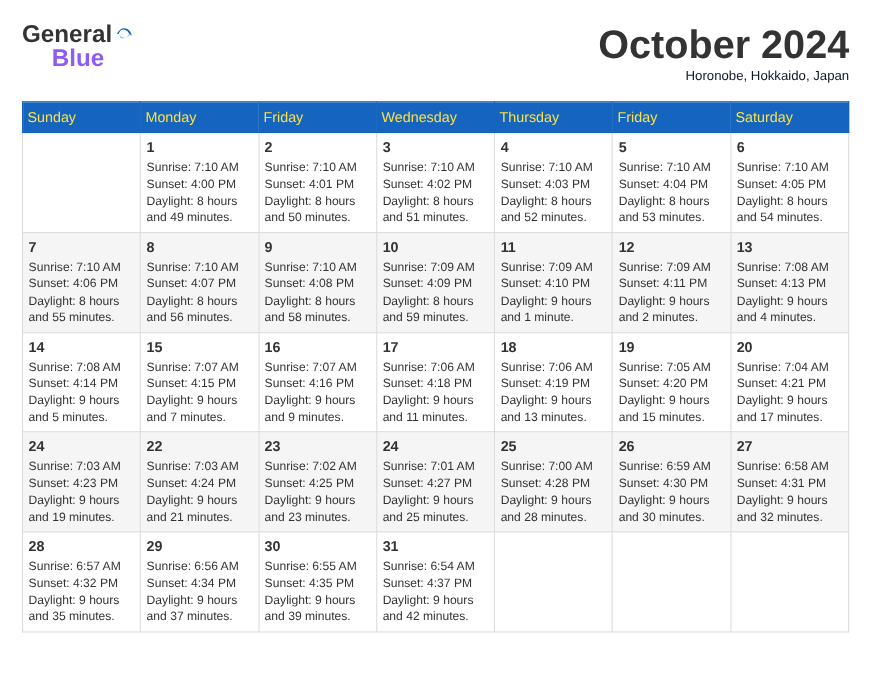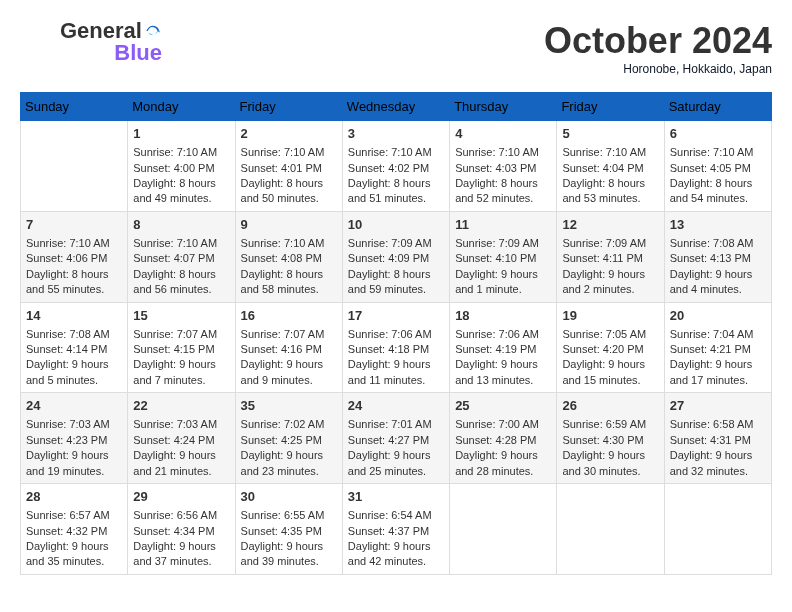--- a/index.html
+++ b/index.html
@@ -12,22 +12,21 @@
     }
     .header {
       display: flex;
       justify-content: space-between;
       align-items: flex-start;
       margin-bottom: 16px;
     }
     .logo {
       display: flex;
       flex-direction: column;
-      align-items: flex-end;
-      margin-left: 40px;
+      align-items: center;
     }
     .logo-general {
       font-size: 22px;
       font-weight: bold;
       color: #333;
       line-height: 1;
     }
     .logo-blue {
       font-size: 22px;
       font-weight: bold;
@@ -59,21 +58,21 @@
     }
     table {
       width: 100%;
       border-collapse: collapse;
       font-size: 11px;
     }
     thead tr {
       background: #1565c0;
     }
     thead th {
-      color: #000000;
+      color: #fde047;
       padding: 6px 4px;
       text-align: left;
       font-size: 13px;
       font-weight: normal;
       border: 1px solid #1565c0;
     }
     tbody tr {
       vertical-align: top;
     }
     tbody td {
@@ -227,21 +226,21 @@
       <tr>
         <td>
           <span class="day-num">24</span>
           <div class="day-info">Sunrise: 7:03 AM<br>Sunset: 4:23 PM<br>Daylight: 9 hours<br>and 19 minutes.</div>
         </td>
         <td>
           <span class="day-num">22</span>
           <div class="day-info">Sunrise: 7:03 AM<br>Sunset: 4:24 PM<br>Daylight: 9 hours<br>and 21 minutes.</div>
         </td>
         <td>
-          <span class="day-num">35</span>
+          <span class="day-num">23</span>
           <div class="day-info">Sunrise: 7:02 AM<br>Sunset: 4:25 PM<br>Daylight: 9 hours<br>and 23 minutes.</div>
         </td>
         <td>
           <span class="day-num">24</span>
           <div class="day-info">Sunrise: 7:01 AM<br>Sunset: 4:27 PM<br>Daylight: 9 hours<br>and 25 minutes.</div>
         </td>
         <td>
           <span class="day-num">25</span>
           <div class="day-info">Sunrise: 7:00 AM<br>Sunset: 4:28 PM<br>Daylight: 9 hours<br>and 28 minutes.</div>
         </td>

